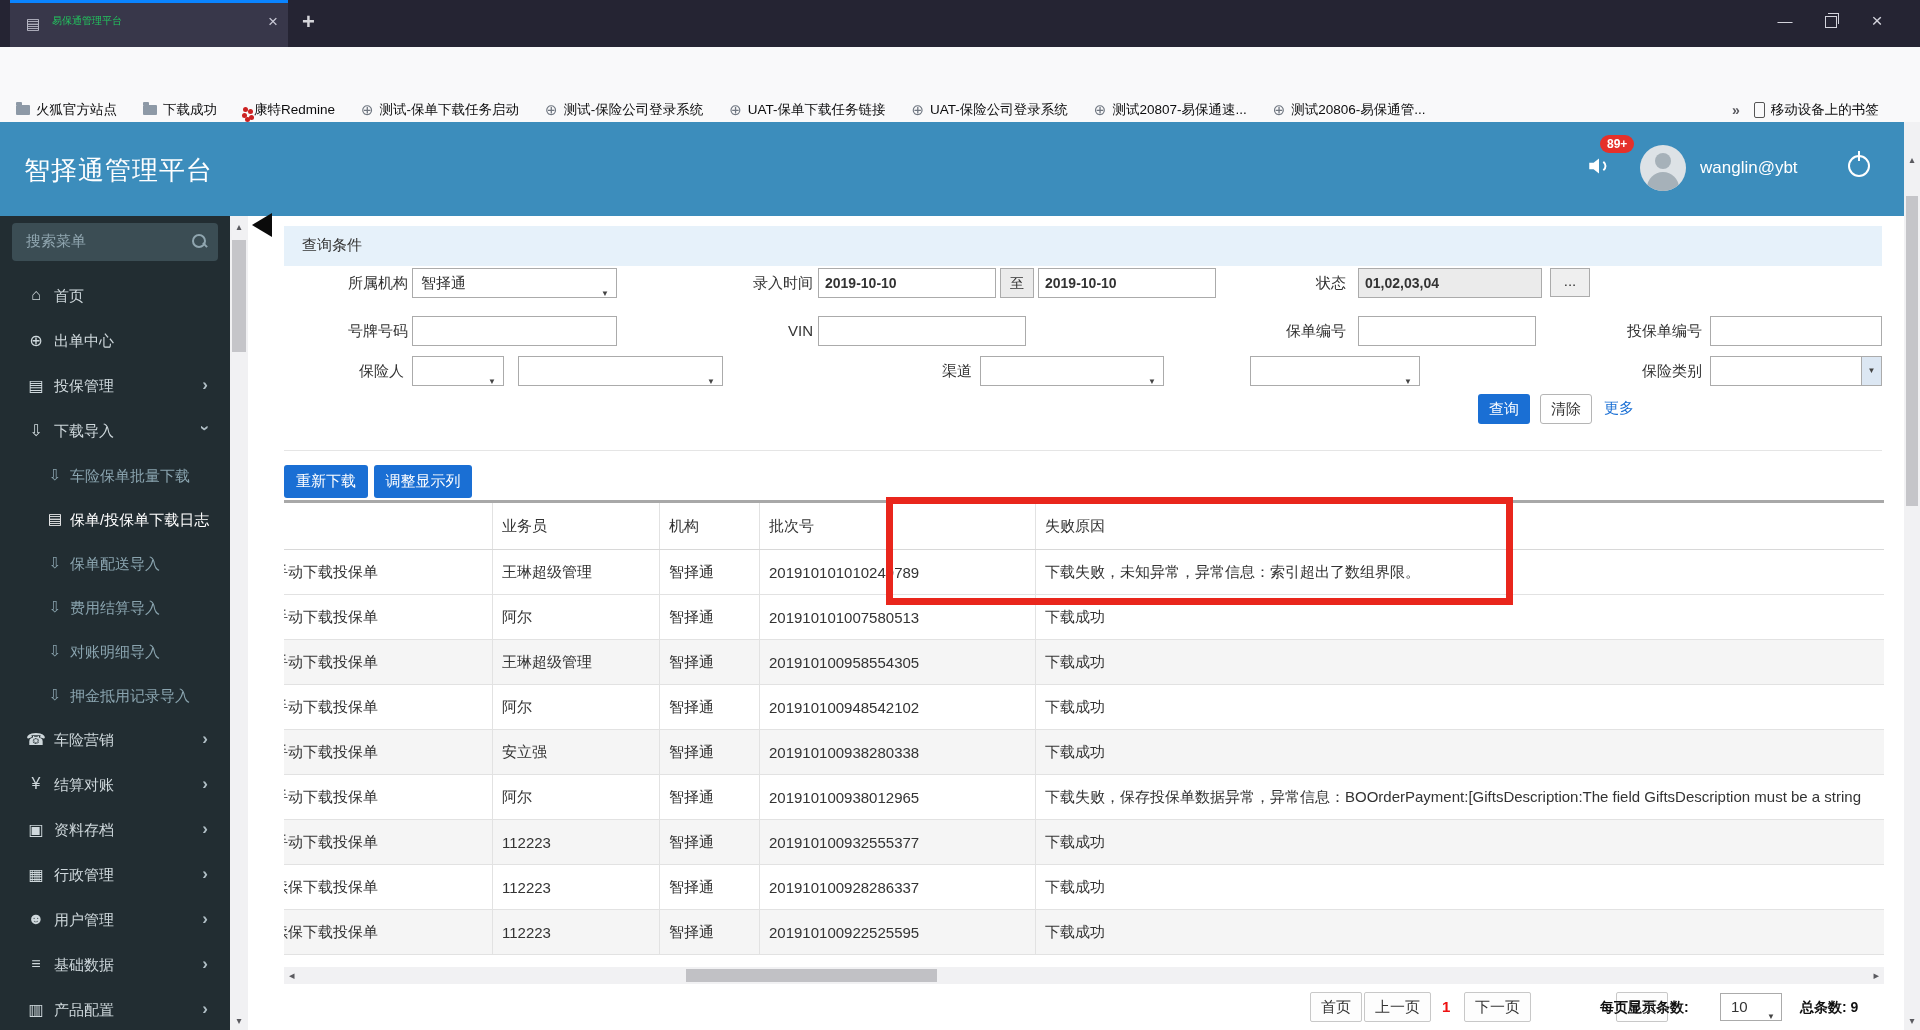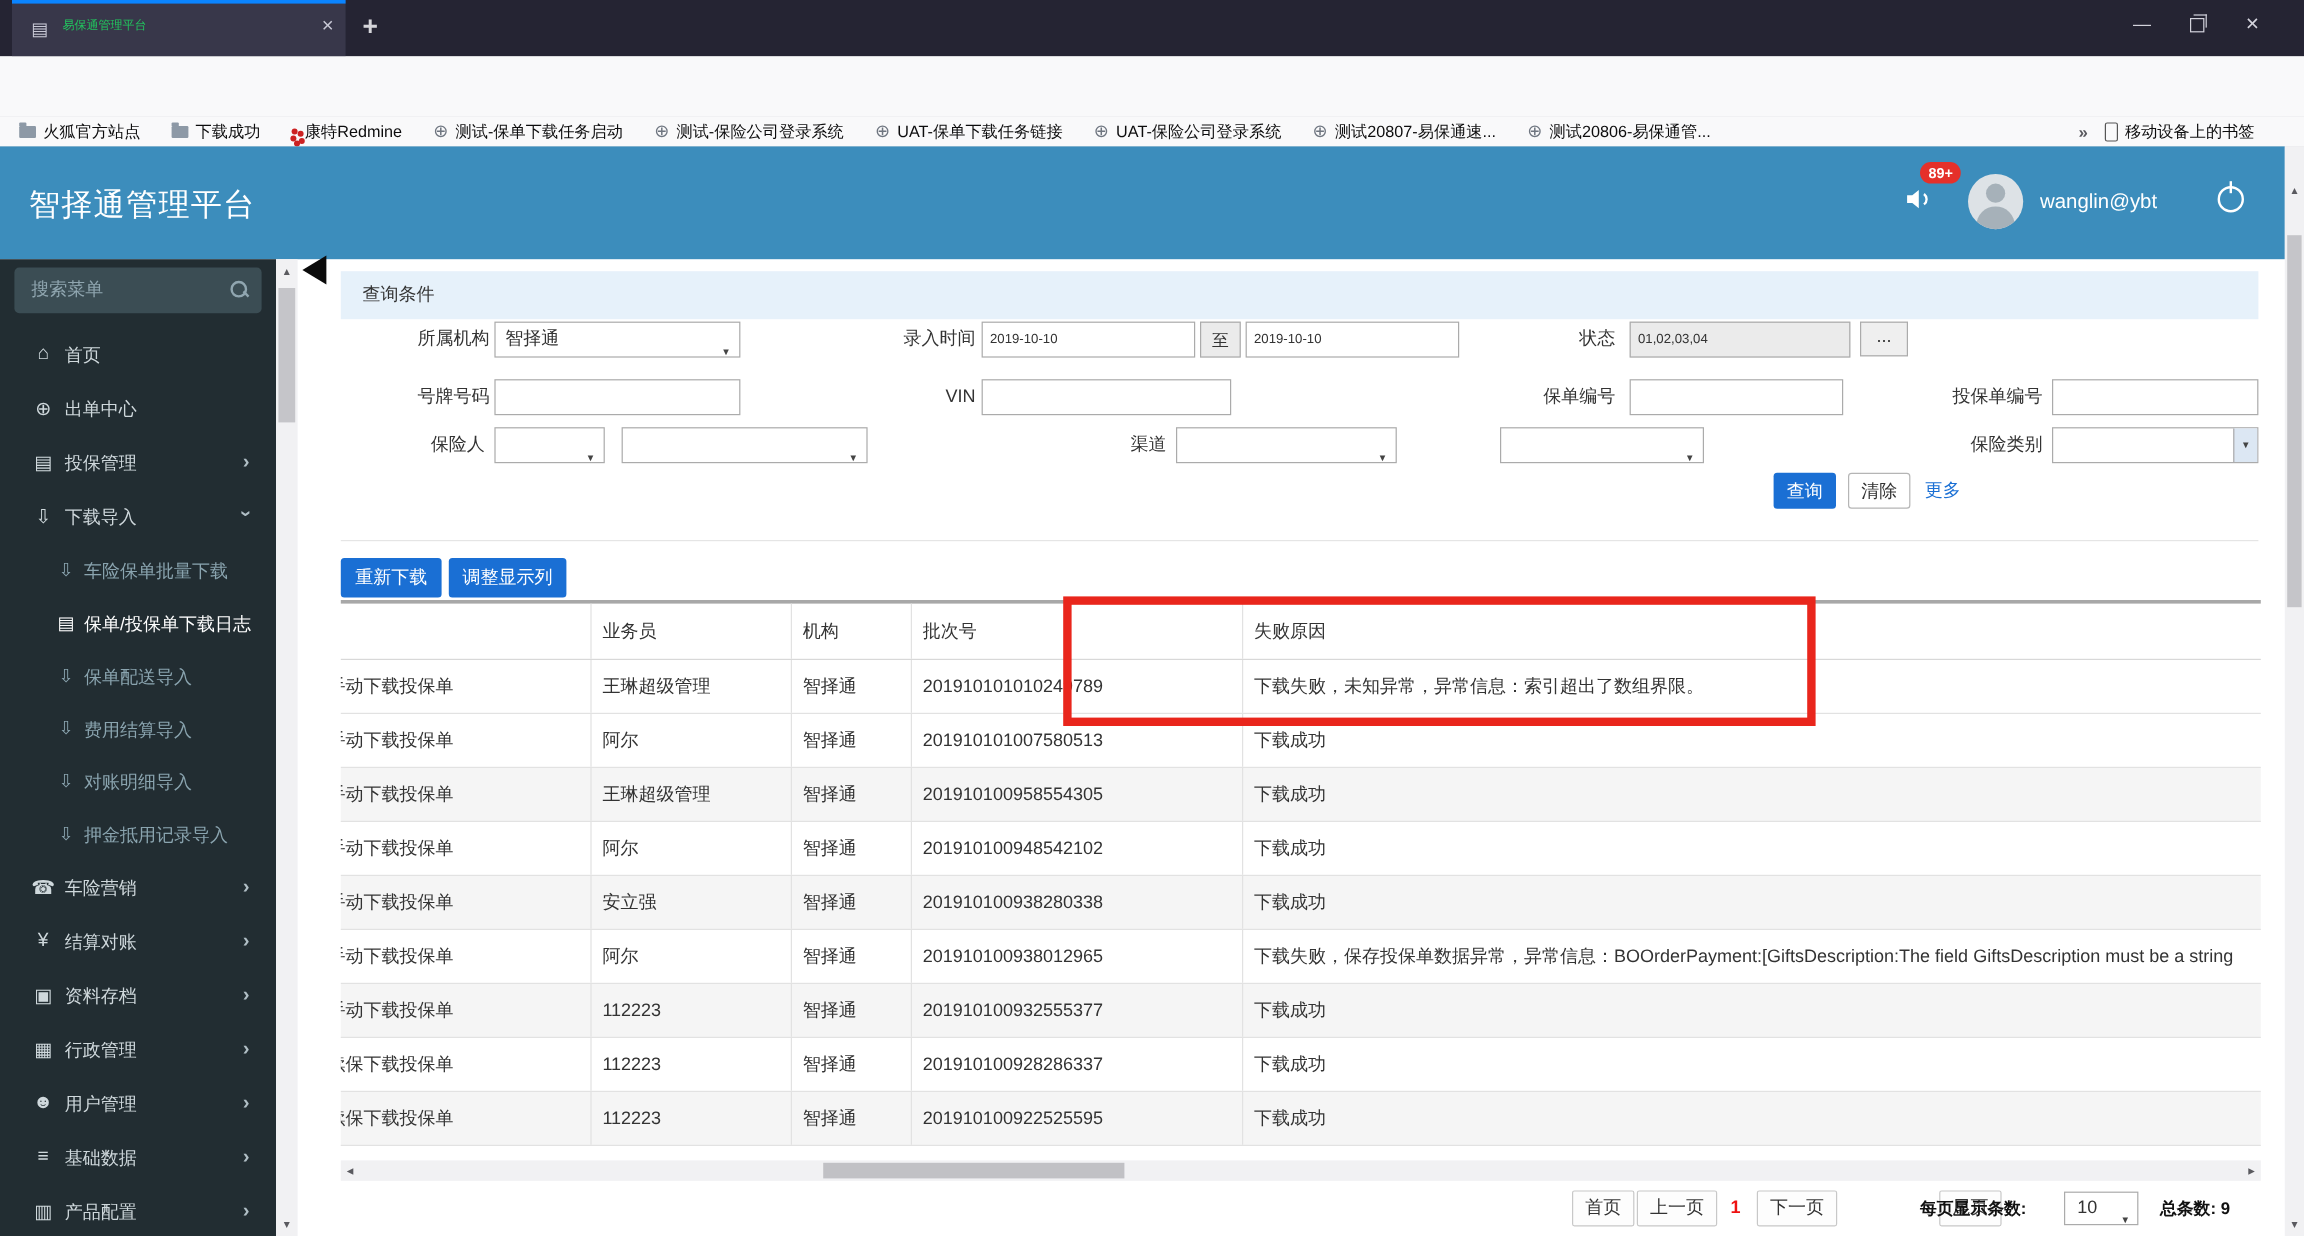--- a/index.html
+++ b/index.html
@@ -81,21 +81,21 @@
   .scroll-arrow{position:absolute;left:0;width:100%;text-align:center;color:#5a5a5f;font-size:10px;}
   .sb-thumb{position:absolute;left:2px;top:24px;width:14px;height:112px;background:#c5c5c9;}
   .main-scroll{position:absolute;left:1904px;top:122px;width:16px;height:908px;background:#f1f1f3;}
   .ms-thumb{position:absolute;left:2px;top:74px;width:12px;height:310px;background:#c5c5c9;}
   .collapse-tri{position:absolute;left:252px;top:213px;width:0;height:0;border-top:12px solid transparent;border-bottom:12px solid transparent;border-right:20px solid #0b0b0b;}
   
   .qband{position:absolute;left:284px;top:226px;width:1598px;height:40px;background:#e6f1fa;}
   .qband .t{position:absolute;left:18px;top:10px;font-size:15px;color:#333;}
   .panel-line{position:absolute;left:284px;top:450px;width:1598px;border-top:1px solid #e5e5e5;}
   .flb{position:absolute;height:30px;line-height:30px;text-align:right;color:#333;}
-  .finp{position:absolute;height:30px;border:1px solid #ababab;background:#fff;box-sizing:border-box;font-size:11px;padding:0 6px;color:#333;font-family:inherit;}
+  .finp{position:absolute;height:30px;border:1px solid #ababab;background:#fff;box-sizing:border-box;font-size:14px;padding:0 6px;color:#333;font-family:inherit;font-weight:bold;}
   .finp.ro{background:#ebebeb;}
   .addon{position:absolute;height:30px;line-height:28px;text-align:center;background:#ebebeb;border:1px solid #ababab;box-sizing:border-box;font-size:14px;}
   .fsel{position:absolute;height:30px;border:1px solid #ababab;background:#fff;box-sizing:border-box;line-height:28px;padding:0 8px;}
   .fsel .caret{position:absolute;right:7px;top:11px;font-size:8px;color:#444;}
   .fsel.classic .selbtn{position:absolute;right:0;top:0;width:19px;height:28px;background:#dce7f3;border-left:1px solid #ababab;text-align:center;line-height:28px;font-size:8px;color:#444;}
   .btn-blue{position:absolute;background:#1a6fd4;color:#fff;border:none;font-size:15px;font-family:inherit;border-radius:3px;text-align:center;}
   .btn-plain{position:absolute;background:#fff;color:#333;border:1px solid #b5b5b5;font-size:15px;font-family:inherit;border-radius:3px;text-align:center;box-sizing:border-box;}
   .link-more{position:absolute;color:#1a6fd4;font-size:15px;}
   .dots-btn{position:absolute;height:29px;width:40px;background:#efefef;border:1px solid #ababab;box-sizing:border-box;text-align:center;line-height:24px;color:#333;}
   

